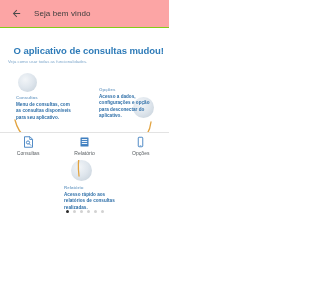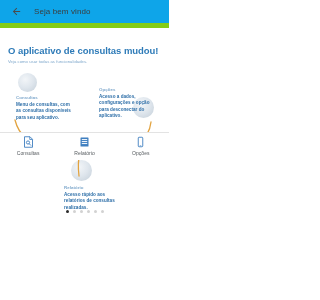--- a/index.html
+++ b/index.html
@@ -8,23 +8,23 @@
     background: #ffffff;
     font-family: "Liberation Sans", sans-serif;
     overflow: hidden;
   }
   .screen { position: relative; width: 169px; height: 300px; background: #ffffff; }
 
   
   .appbar {
     position: absolute; top: 0; left: 0;
     width: 169px; height: 28px;
-    background: #0ea5e9;
+    background: #fca5a5;
     display: flex; align-items: center;
-    border-bottom: 5px solid #84cc16;
+    border-bottom: 1px solid #84cc16;
   }
   .back-btn {
     width: 22px; height: 22px;
     margin-left: 5px;
     display: flex; align-items: center; justify-content: center;
     cursor: pointer;
   }
   .back-btn svg { display: block; }
   .appbar-title {
     font-size: 8px;
@@ -42,20 +42,21 @@
   }
 
   .headline {
     position: absolute; top: 16px; left: 8px;
     width: 156px;
     font-size: 9.5px;
     font-weight: bold;
     color: #2e7bb8;
     letter-spacing: -.05px;
     white-space: nowrap;
+    text-align: right;
   }
   .subhead {
     position: absolute; top: 30px; left: 8px;
     width: 150px;
     font-size: 4.2px;
     color: #7fa8cc;
     letter-spacing: .05px;
   }
 
   

